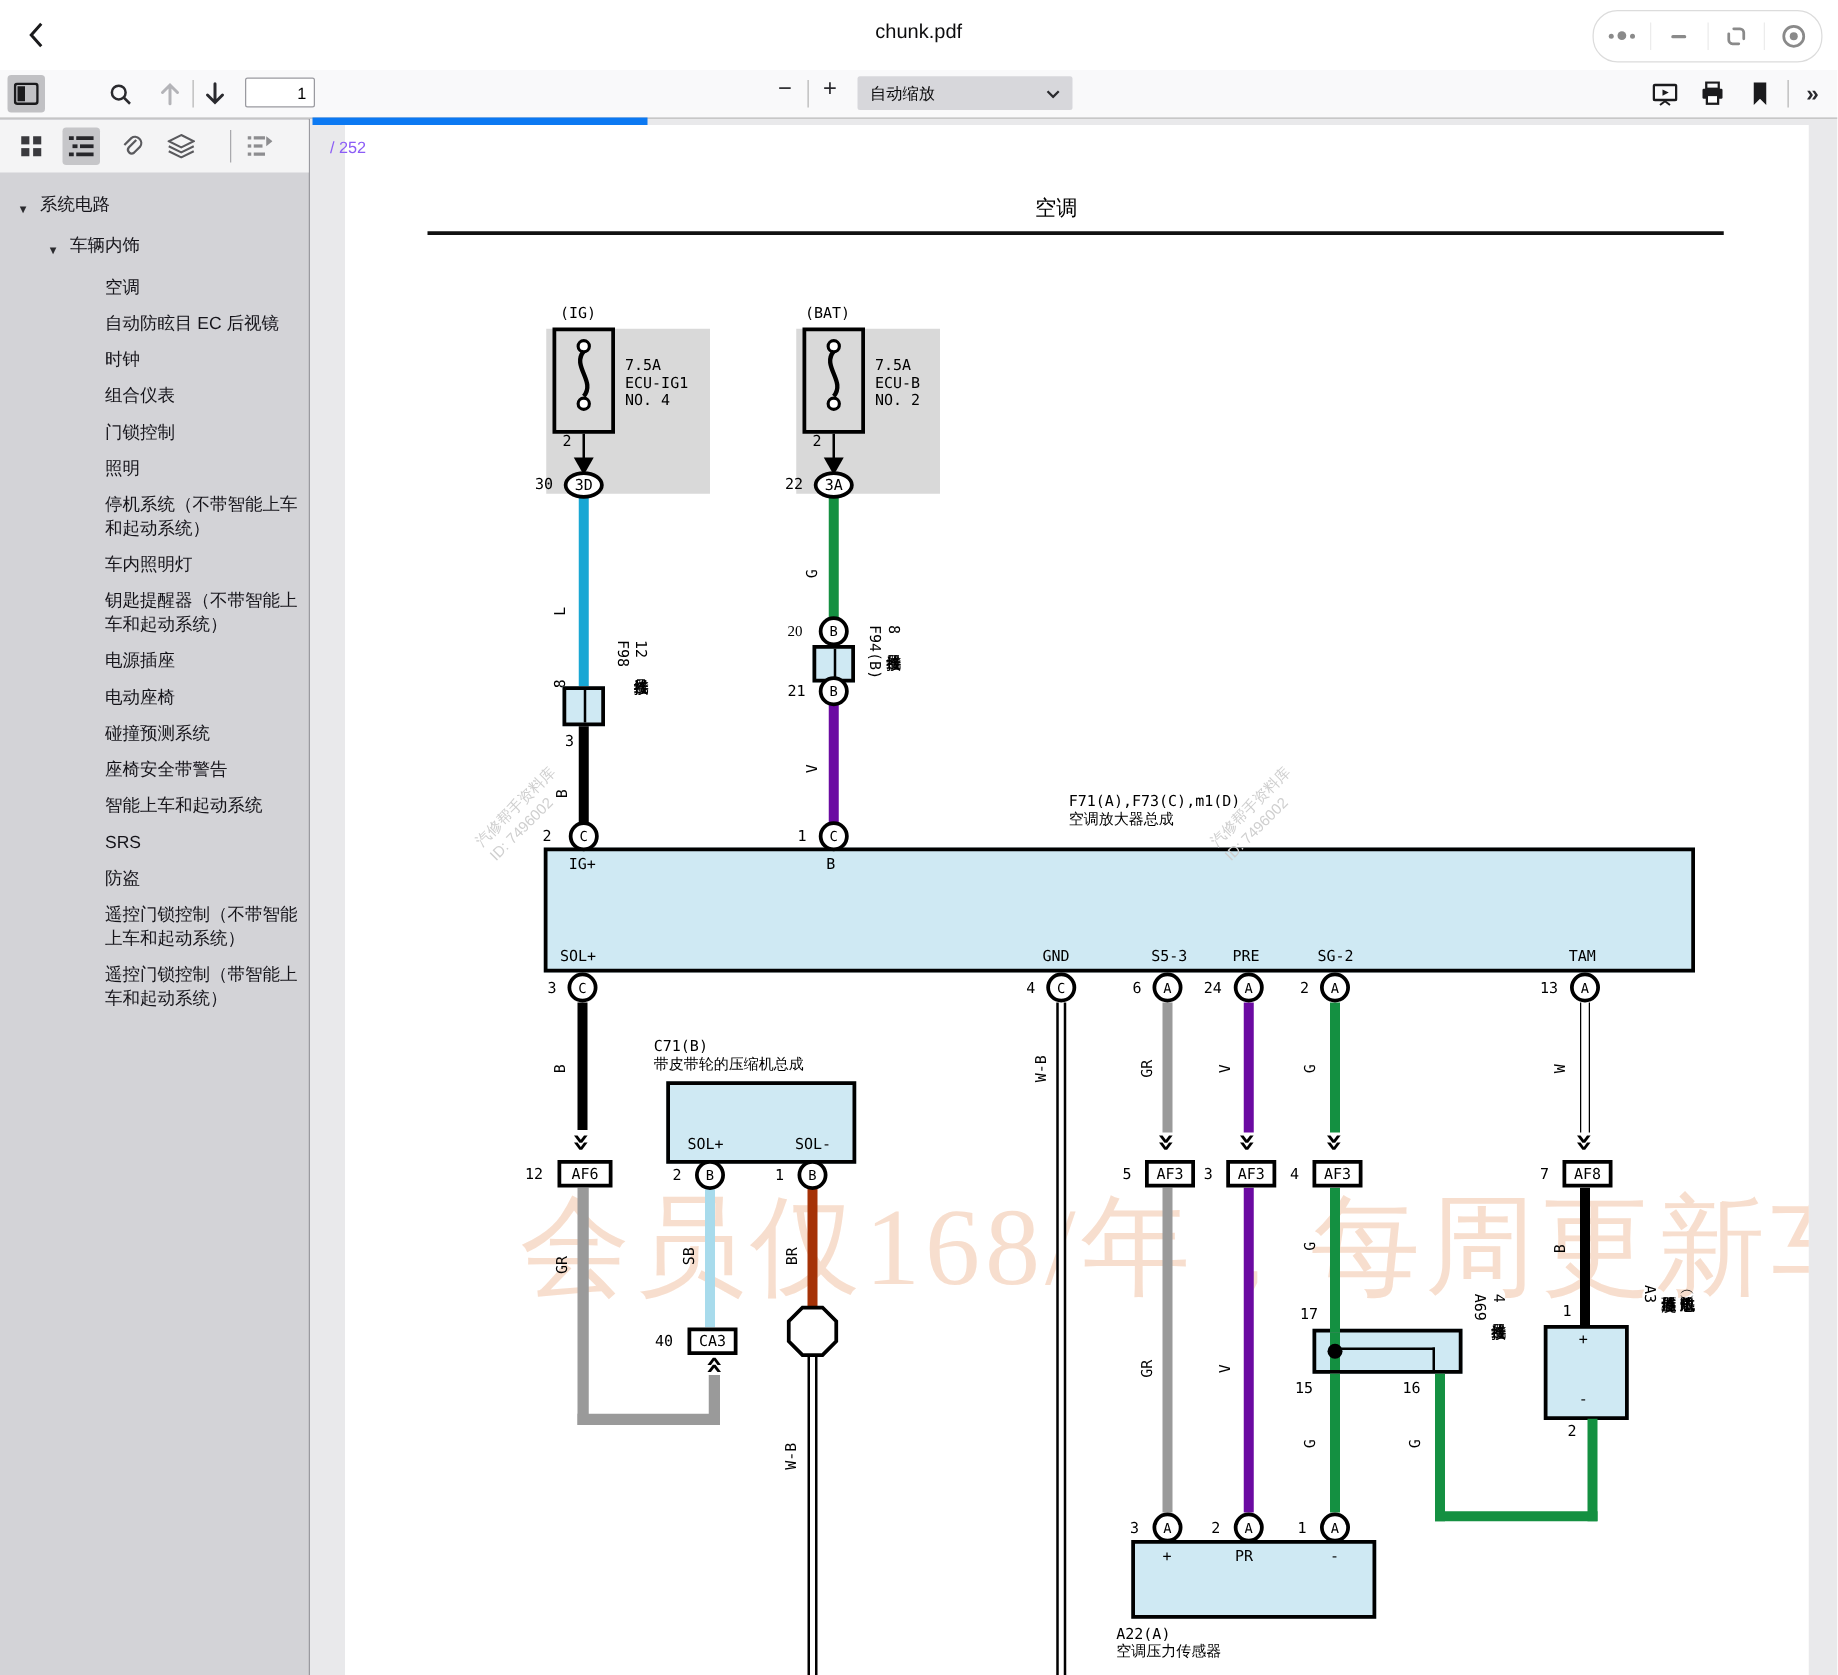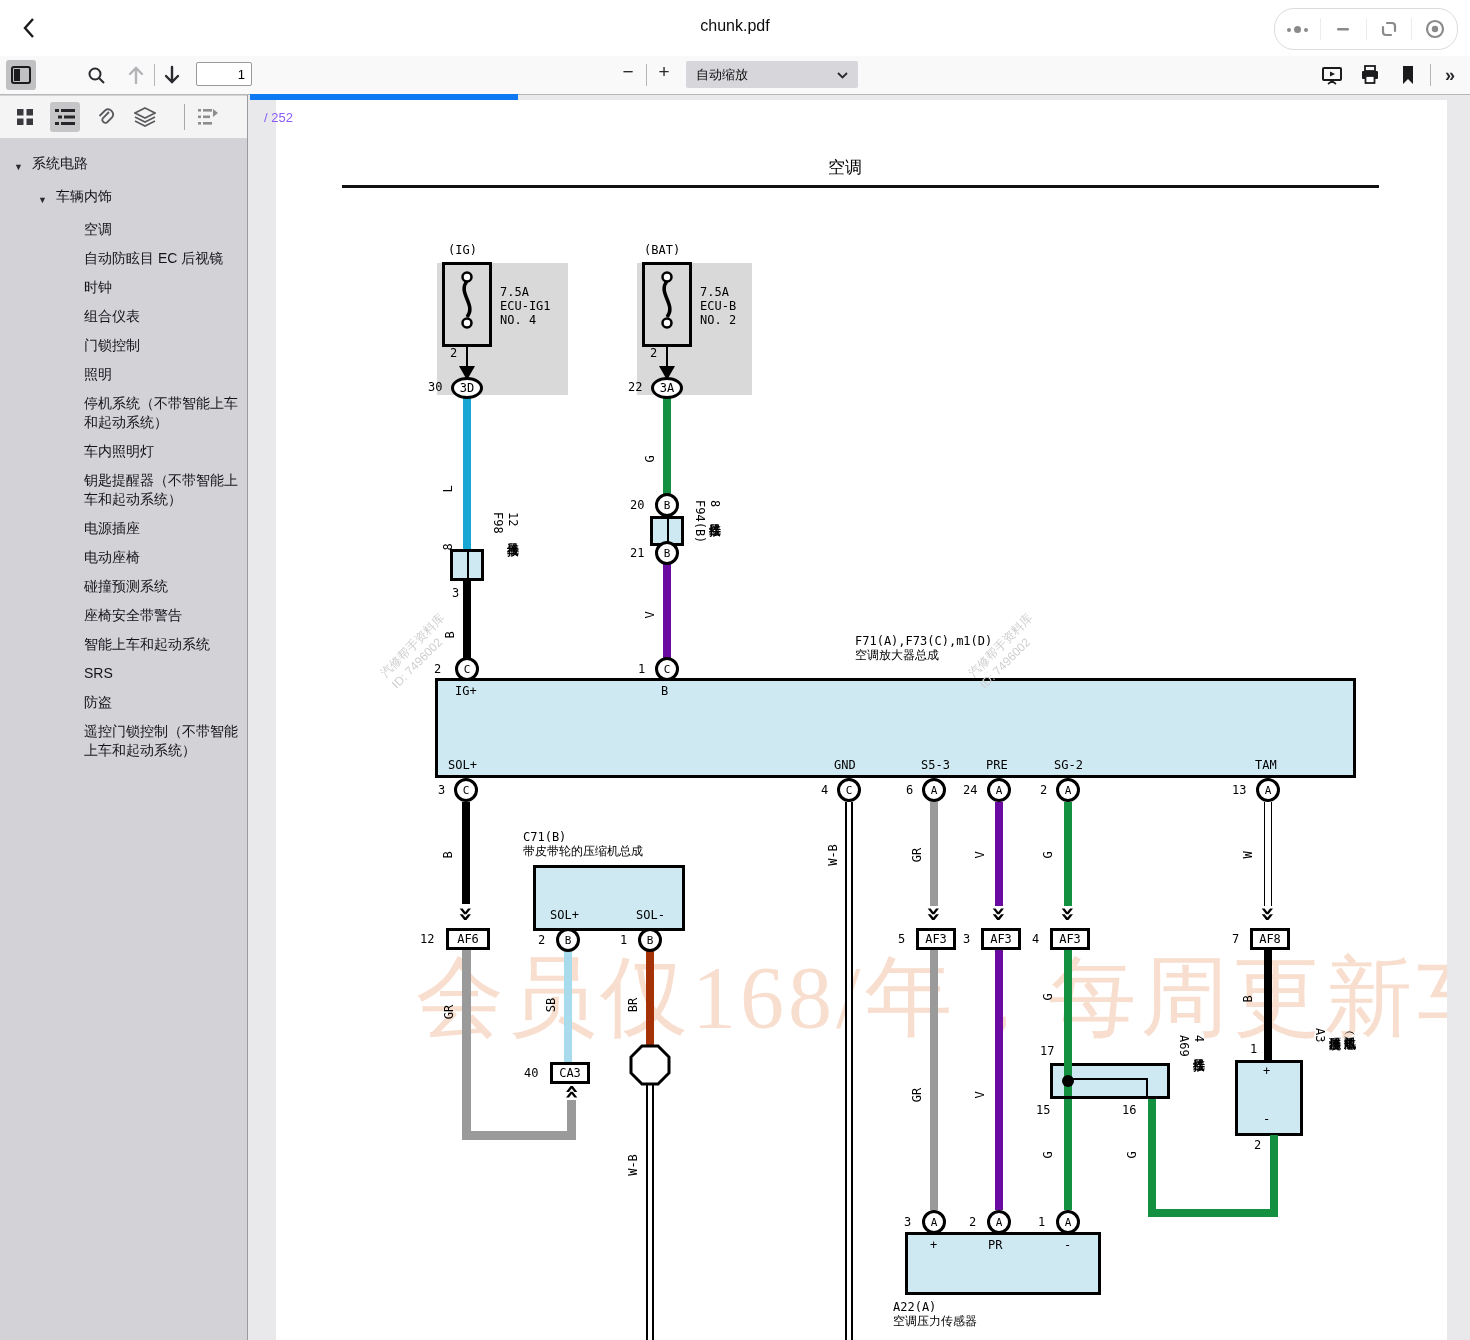--- a/index.html
+++ b/index.html
@@ -269,20 +269,23 @@
         </div>
       <div class="toc-item lvl2">
           <span class="t">SRS</span>
         </div>
       <div class="toc-item lvl2">
           <span class="t">防盗</span>
         </div>
       <div class="toc-item lvl2">
           <span class="t">遥控门锁控制（不带智能上车和起动系统）</span>
         </div>
+      <div class="toc-item lvl2">
+          <span class="t">遥控门锁控制（带智能上车和起动系统）</span>
+        </div>
     </div>
   </div>
 
   <div id="viewer">
     <div id="pdfpage">
 
       <div id="wm2" style="left:140px;top:838px;">会员仅168/年，每周更新车型</div>
       <div class="stamp" style="left:100px;top:535px;">汽修帮手资料库
 ID: 7496002</div>
       <div class="stamp" style="left:688px;top:535px;">汽修帮手资料库
@@ -336,21 +339,21 @@
       <div class="vlb" style="left:214px;top:412px;">F98
 12 号接线连接器</div>
       <div class="lbl" style="left:176px;top:486px;">3</div>
       <div class="wire w-black" style="left:187px;top:481px;width:8px;height:82px;"></div>
       <div class="lbl rot" style="left:170px;top:528px;">B</div>
       <div class="lbl" style="left:158px;top:562px;">2</div>
       <div class="pin" style="left:179px;top:557px;">C</div>
 
       <div class="wire w-green" style="left:387px;top:295px;width:8px;height:112px;"></div>
       <div class="lbl rot" style="left:370px;top:352px;">G</div>
-      <div class="lbl" style="left:354px;top:398px;">20</div>
+      <div class="lbl" style="left:354px;top:398px;font-family:Liberation Serif, serif;">20</div>
       <div class="pin" style="left:379px;top:393px;">B</div>
       <div class="jct" style="left:374px;top:416px;width:34px;height:30px;">
           <div class="mid"></div>
         </div>
       <div class="vlb" style="left:416px;top:400px;">F94(B)
 8 号接线连接器</div>
       <div class="lbl" style="left:354px;top:446px;">21</div>
       <div class="pin" style="left:379px;top:441px;">B</div>
       <div class="wire w-purple" style="left:387px;top:462px;width:8px;height:100px;"></div>
       <div class="lbl rot" style="left:370px;top:508px;">V</div>

